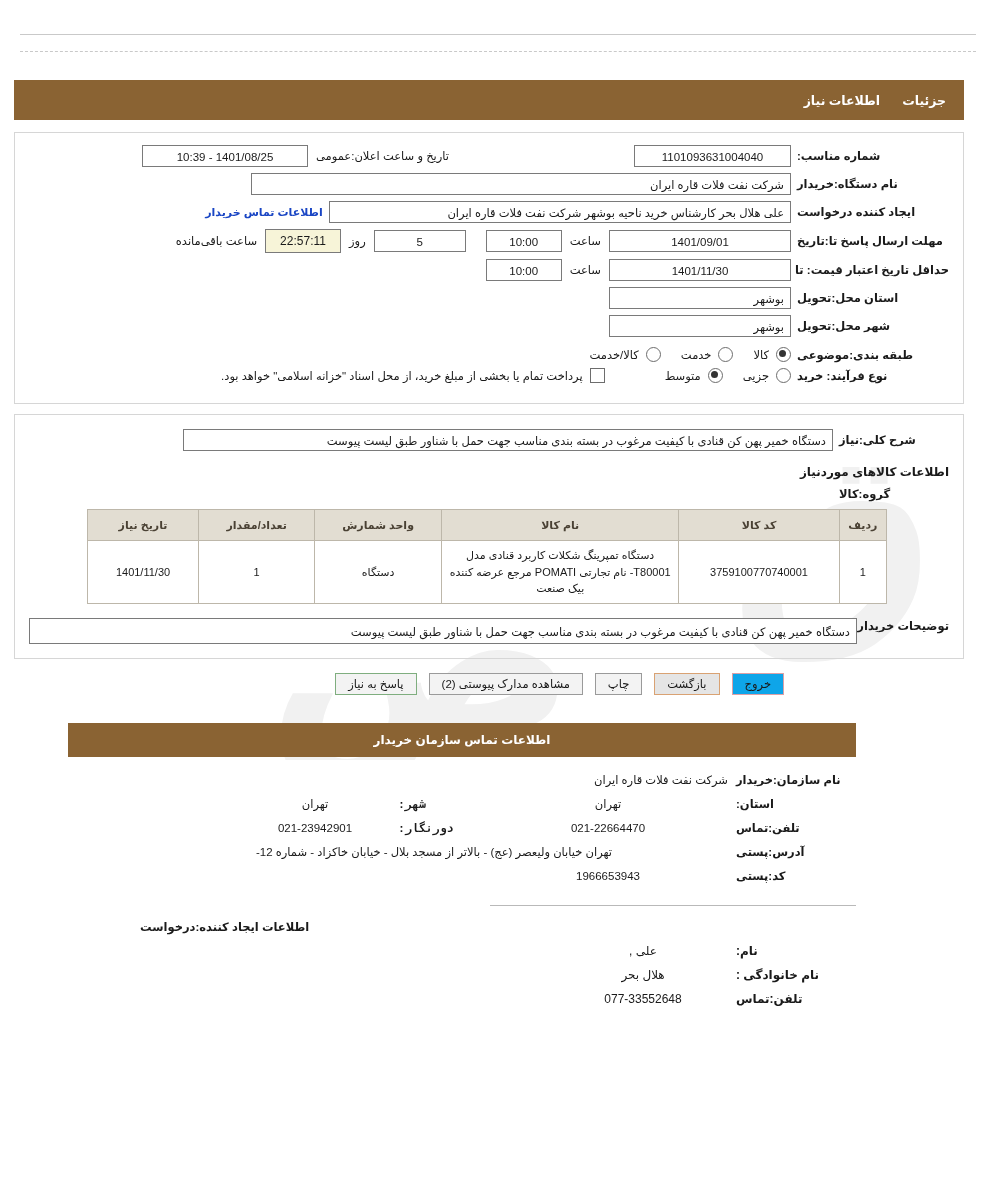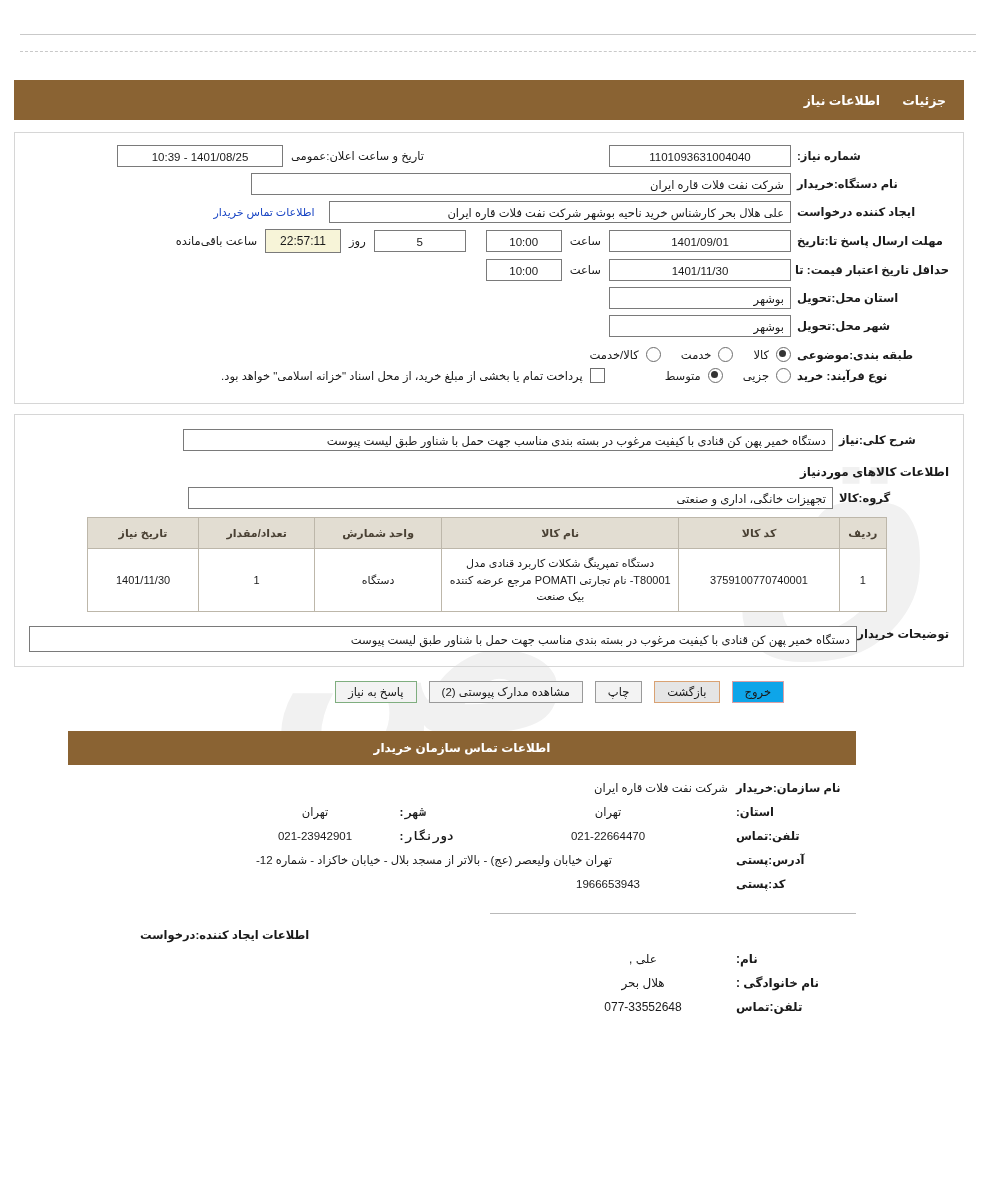--- a/index.html
+++ b/index.html
@@ -79,21 +79,21 @@
     line-height:22px;
     background:#fff;
     padding:0 6px;
     font-size:11.5px;
     text-align:center;
     box-sizing:border-box;
     overflow:hidden;
     white-space:nowrap;
   }
   .box.rt{text-align:right;}
-  .link{color:#1945c4;font-size:11px;cursor:pointer;}
+  .link{color:#1945c4;font-size:11px;cursor:pointer;font-weight:bold;}
   .small-lbl{font-size:11.5px;padding:0 8px;white-space:nowrap;}
   .timer{
     border:1px solid #7a7a7a;
     background:#f7f4d8;
     height:22px;line-height:22px;
     width:74px;text-align:center;font-size:12px;
   }
 
   
   .radio{
@@ -187,22 +187,22 @@
   <div class="topline2"></div>
 
   <div class="header-bar">
     <span class="tab">جزئیات</span>
     <span class="tab">اطلاعات نیاز</span>
   </div>
 
   <div class="panel">
 
     <div class="row">
-      <div class="lbl w150">شماره نیاز:</div>
-      <div class="box" style="width:182px">1101093631004040</div>
+      <div class="lbl w150">شماره مناسب:</div>
+      <div class="box" style="width:157px">1101093631004040</div>
       <div class="small-lbl" style="width:310px;text-align:left;font-weight:normal">تاریخ و ساعت اعلان:عمومی</div>
       <div class="box" style="width:166px">1401/08/25 - 10:39</div>
     </div>
 
     <div class="row">
       <div class="lbl w150">نام دستگاه:خریدار</div>
       <div class="box rt" style="width:540px">شرکت نفت فلات قاره ایران</div>
     </div>
 
     <div class="row">
@@ -281,21 +281,20 @@
 
     <div class="desc-row">
       <div class="lbl" style="width:110px">شرح کلی:نیاز</div>
       <div class="box rt" style="width:650px">دستگاه خمیر پهن کن قنادی با کیفیت مرغوب در بسته بندی مناسب جهت حمل با شناور طبق لیست پیوست</div>
     </div>
 
     <div class="section-title">اطلاعات کالاهای موردنیاز</div>
 
     <div class="desc-row">
       <div class="lbl" style="width:110px">گروه:کالا</div>
-      <div class="box rt" style="width:645px">تجهیزات خانگی، اداری و صنعتی</div>
     </div>
 
     <table class="goods">
       <thead>
         <tr>
           <th style="width:40px">ردیف</th>
           <th style="width:160px">کد کالا</th>
           <th style="width:260px">نام کالا</th>
           <th style="width:130px">واحد شمارش</th>
           <th style="width:120px">تعداد/مقدار</th>

